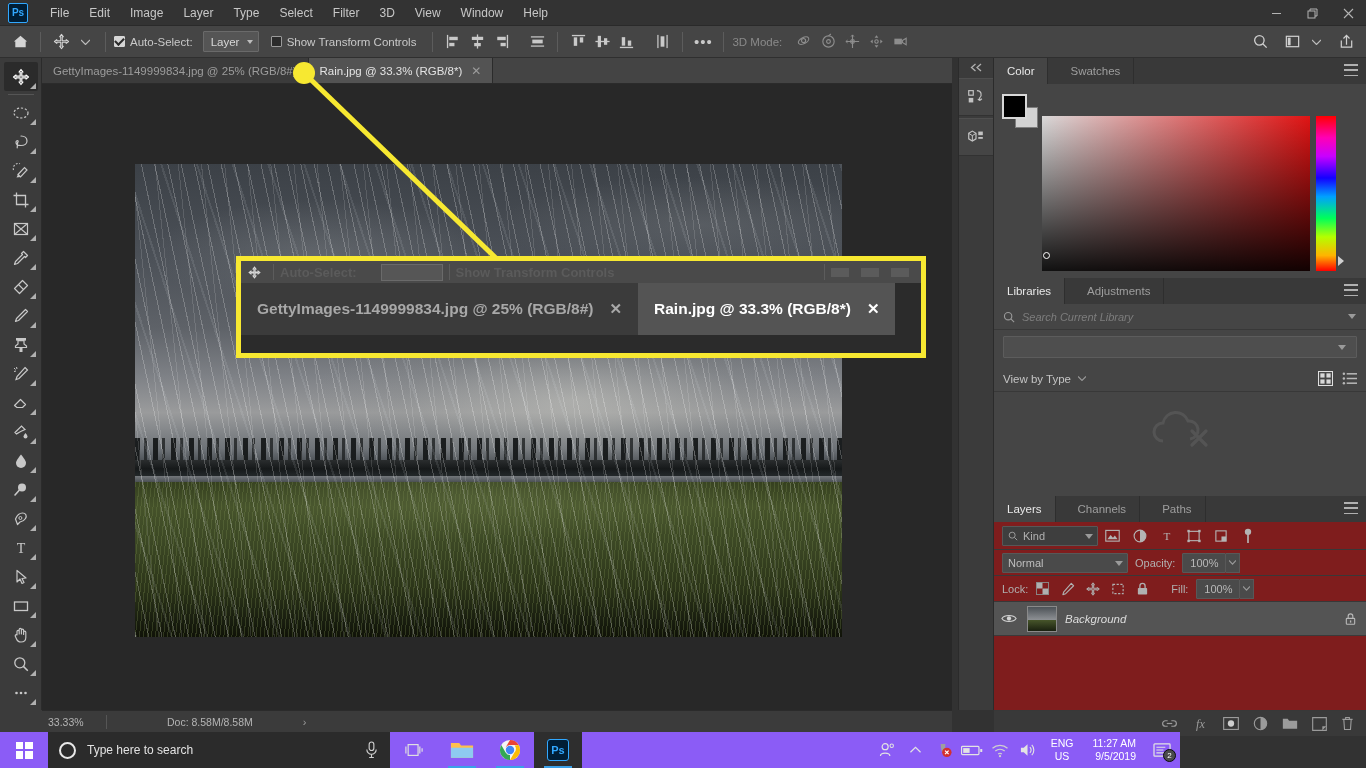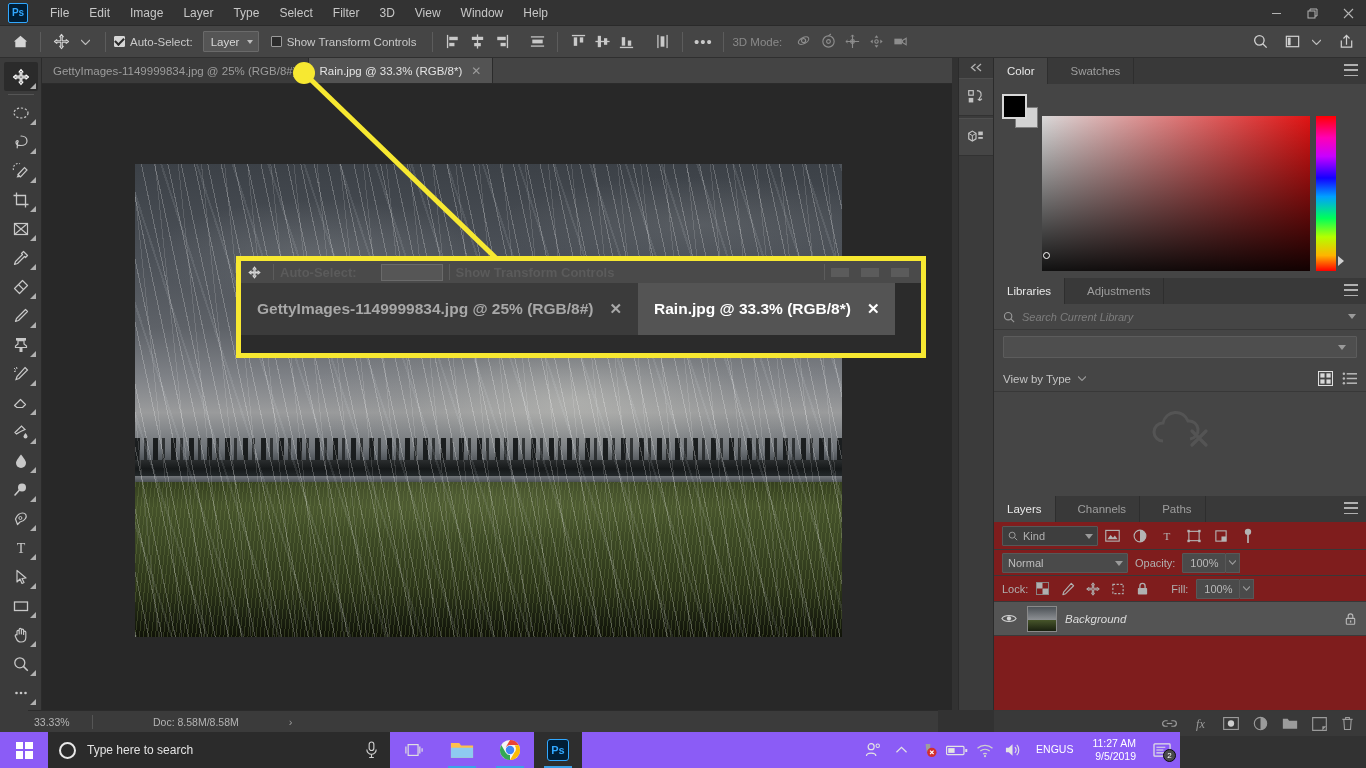--- a/index.html
+++ b/index.html
@@ -368,21 +368,21 @@
   .layer-name { flex: 1; color: #dcdcdc; font-size: 11.5px; font-style: italic; }
   .layers-foot {
     position: absolute; bottom: 0; left: 0; right: 0; height: 26px;
     display: flex; align-items: center; justify-content: flex-end; gap: 14px;
     padding-right: 12px; border-top: 1px solid #383838; background: #393939;
   }
   .foot-icon { color: #9b9b9b; display: flex; align-items: center; justify-content: center; }
 
   
   .statusbar {
-    position: absolute; left: 28px; top: 710px; width: 910px; height: 22px;
+    position: absolute; left: 42px; top: 710px; width: 910px; height: 22px;
     background: #3b3b3b; display: flex; align-items: center; gap: 0;
     border-top: 1px solid #2b2b2b;
     color: #b4b4b4; font-size: 10.5px;
   }
   .sb-zoom { width: 64px; padding-left: 6px; }
   .sb-sep { width: 1px; height: 14px; background: #565656; }
   .sb-doc { padding-left: 60px; }
   .sb-arrow { margin-left: 50px; color: #9a9a9a; font-size: 11px; }
   .bottom-left-block {
     position: absolute; left: 0; top: 710px; width: 42px; height: 22px; background: #3b3b3b;
@@ -418,21 +418,21 @@
     content: ""; position: absolute; left: 10px; right: 10px; bottom: 0;
     height: 2px; background: #3aa0e8;
   }
   .tb-item.active { background: #2e2e2e; }
   .tray { margin-left: auto; display: flex; align-items: center; gap: 0; padding-right: 2px; }
   .tray-icon {
     width: 28px; height: 36px; display: flex; align-items: center; justify-content: center;
     color: #e3e3e3;
   }
   .tray-lang {
-    display: flex; flex-direction: row; align-items: center; justify-content: center;
+    display: flex; flex-direction: column; align-items: center; justify-content: center;
     color: #ffffff; font-size: 10.5px; line-height: 1.25; padding: 0 9px; height: 36px;
   }
   .tray-clock {
     display: flex; flex-direction: column; align-items: flex-end; justify-content: center;
     color: #ffffff; font-size: 10.5px; line-height: 1.25; padding: 0 10px; height: 36px;
   }
   .tray-notif {
     width: 32px; height: 36px; display: flex; align-items: center; justify-content: center;
     position: relative; color: #e3e3e3;
   }

